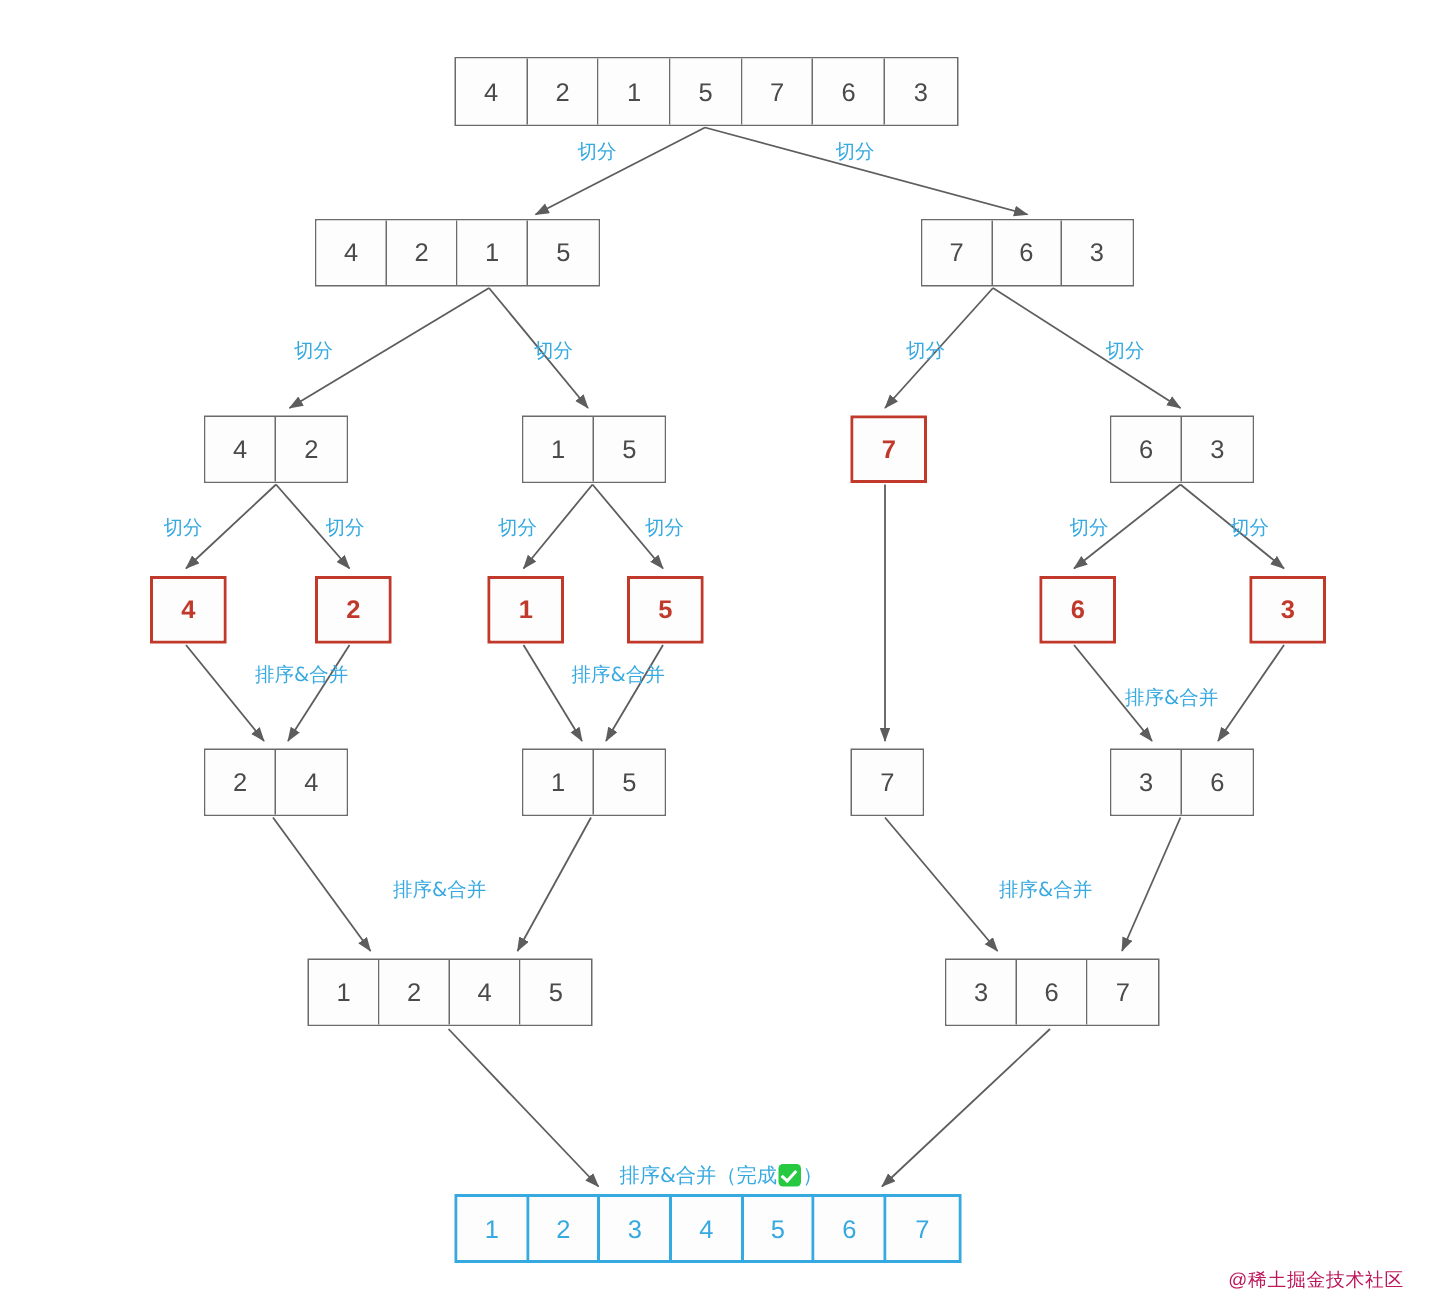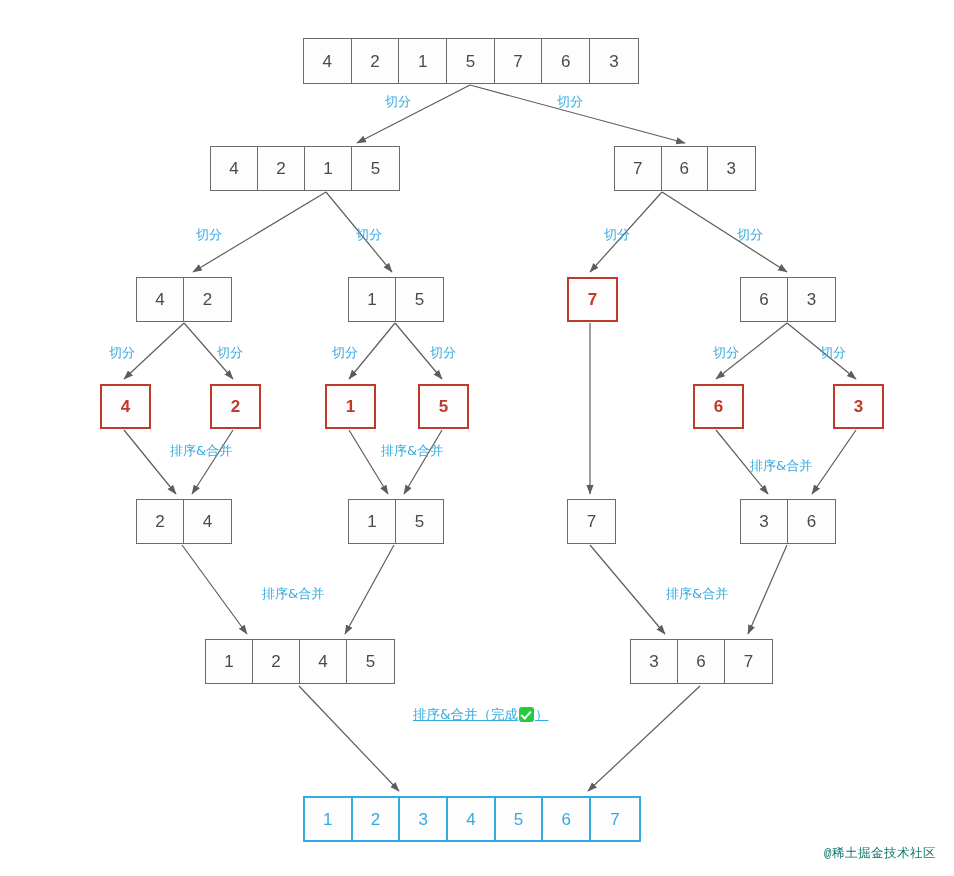--- a/index.html
+++ b/index.html
@@ -103,25 +103,25 @@
     width: 4px;
     height: 8px;
     border: solid #ffffff;
     border-width: 0 2px 2px 0;
     transform: rotate(42deg);
   }
   .watermark {
     position: absolute;
     right: 18px;
     bottom: 14px;
-    color: #0f766e;
+    color: #be185d;
     font-size: 12.5px;
     letter-spacing: 0.5px;
     white-space: nowrap;
-    font-family: Liberation Mono, monospace;
+    font-family: Liberation Sans, sans-serif;
   }
 </style>
 </head>
 <body>
 
 <div id="stage">
 
   <svg id="edges" viewBox="0 0 954 876" xmlns="http://www.w3.org/2000/svg">
     <defs>
       <marker id="ah" markerWidth="9" markerHeight="9" refX="7.5" refY="3" orient="auto" markerUnits="strokeWidth">
@@ -260,16 +260,16 @@
       <div class="edge-label" style="left: 430px; top: 346px;">切分</div>
       <div class="edge-label" style="left: 713px; top: 346px;">切分</div>
       <div class="edge-label" style="left: 820px; top: 346px;">切分</div>
       <div class="edge-label" style="left: 170px; top: 444px;">排序&amp;合并</div>
       <div class="edge-label" style="left: 381px; top: 444px;">排序&amp;合并</div>
       <div class="edge-label" style="left: 750px; top: 459px;">排序&amp;合并</div>
       <div class="edge-label" style="left: 262px; top: 587px;">排序&amp;合并</div>
       <div class="edge-label" style="left: 666px; top: 587px;">排序&amp;合并</div>
     </div>
 
-  <div class="edge-label final" id="final-label" style="left: 413px; top: 707px; text-decoration: underline;"><span>排序&amp;合并（完成</span><span class="check"></span><span>）</span></div>
+  <div class="edge-label final" id="final-label" style="left: 413px; top: 776px;"><span>排序&amp;合并（完成</span><span class="check"></span><span>）</span></div>
 
   <div class="watermark">@稀土掘金技术社区</div>
 </div>
 
 </body></html>

